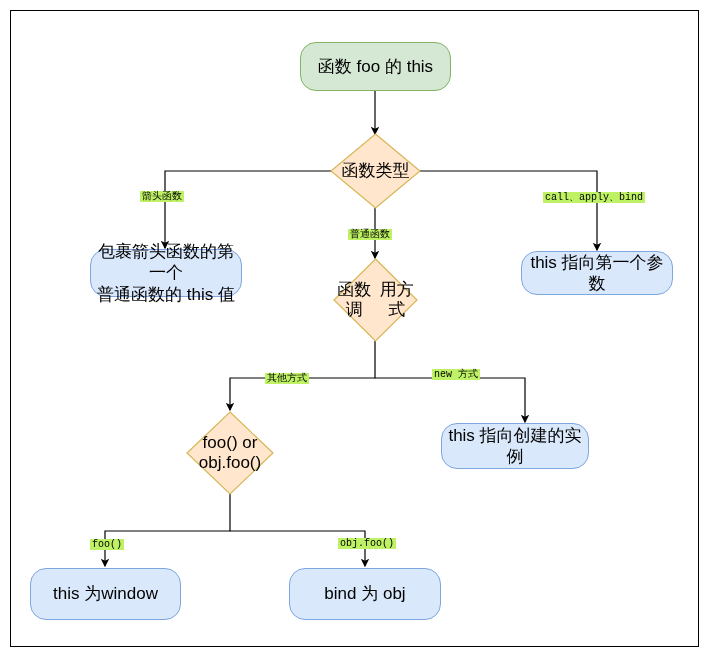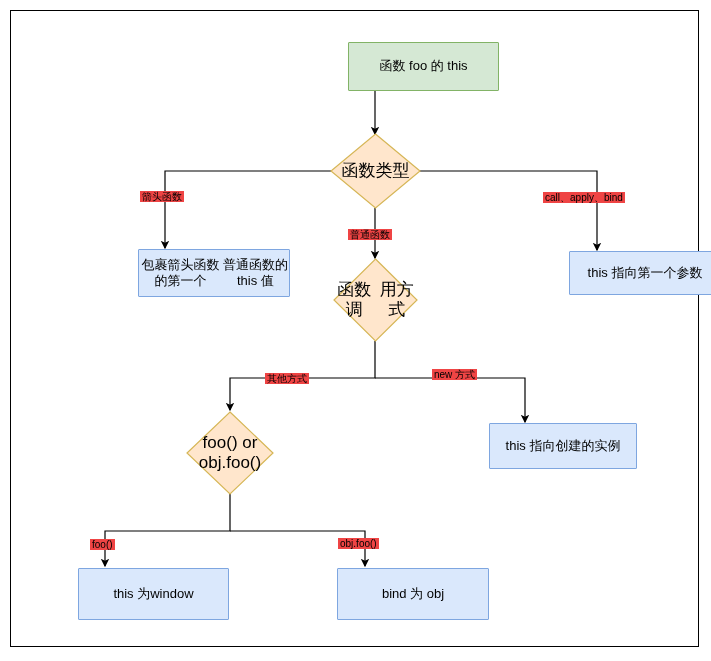--- a/index.html
+++ b/index.html
@@ -37,24 +37,23 @@
     position: absolute;
     box-sizing: border-box;
     display: flex;
     align-items: center;
     justify-content: center;
     text-align: center;
     color: #000000;
     line-height: 1.25;
   }
   .node-rect {
-    border-radius: 1px;
+    border-radius: 16px;
     border: 1px solid;
-    font-size: 13px;
-    margin-left: 48px;
+    font-size: 17px;
   }
   .node-green {
     background: #d5e8d4;
     border-color: #82b366;
   }
   .node-blue {
     background: #dae8fc;
     border-color: #7ea6e0;
   }
   .node-diamond-wrap {
@@ -77,24 +76,25 @@
     text-align: center;
     font-size: 17px;
     color: #000000;
     line-height: 1.2;
     pointer-events: none;
   }
   .edge-label {
     position: absolute;
     font-size: 10px;
     color: #000000;
-    background: #ef4444;
+    background: #bef264;
     padding: 0 2px;
     white-space: nowrap;
     line-height: 1.1;
+    font-family: Liberation Mono, monospace;
   }
   .edge-label-cn {
     font-size: 10px;
   }
 </style>
 </head>
 <body>
 
 <div id="canvas">
 
@@ -142,21 +142,21 @@
     <span>函数 foo 的 this</span>
   </div>
 
   <div class="node-diamond-wrap" style="left:330px; top:133px; width:91px; height:76px;">
     <svg class="diamond-shape" width="91" height="76" viewBox="0 0 91 76">
       <polygon points="45.5,1 90,38 45.5,75 1,38" fill="#ffe6cc" stroke="#d6b656" stroke-width="1.2"></polygon>
     </svg>
     <div class="diamond-label">函数类型</div>
   </div>
 
-  <div class="node node-rect node-blue" style="left:90px; top:249px; width:152px; height:48px; flex-direction:row;">
+  <div class="node node-rect node-blue" style="left:90px; top:249px; width:152px; height:48px; flex-direction:column;">
     <span>包裹箭头函数的第一个</span>
     <span>普通函数的 this 值</span>
   </div>
 
   <div class="node node-rect node-blue" style="left:521px; top:251px; width:152px; height:44px;">
     <span>this 指向第一个参数</span>
   </div>
 
   <div class="node-diamond-wrap" style="left:333px; top:258px; width:85px; height:84px;">
     <svg class="diamond-shape" width="85" height="84" viewBox="0 0 85 84">

